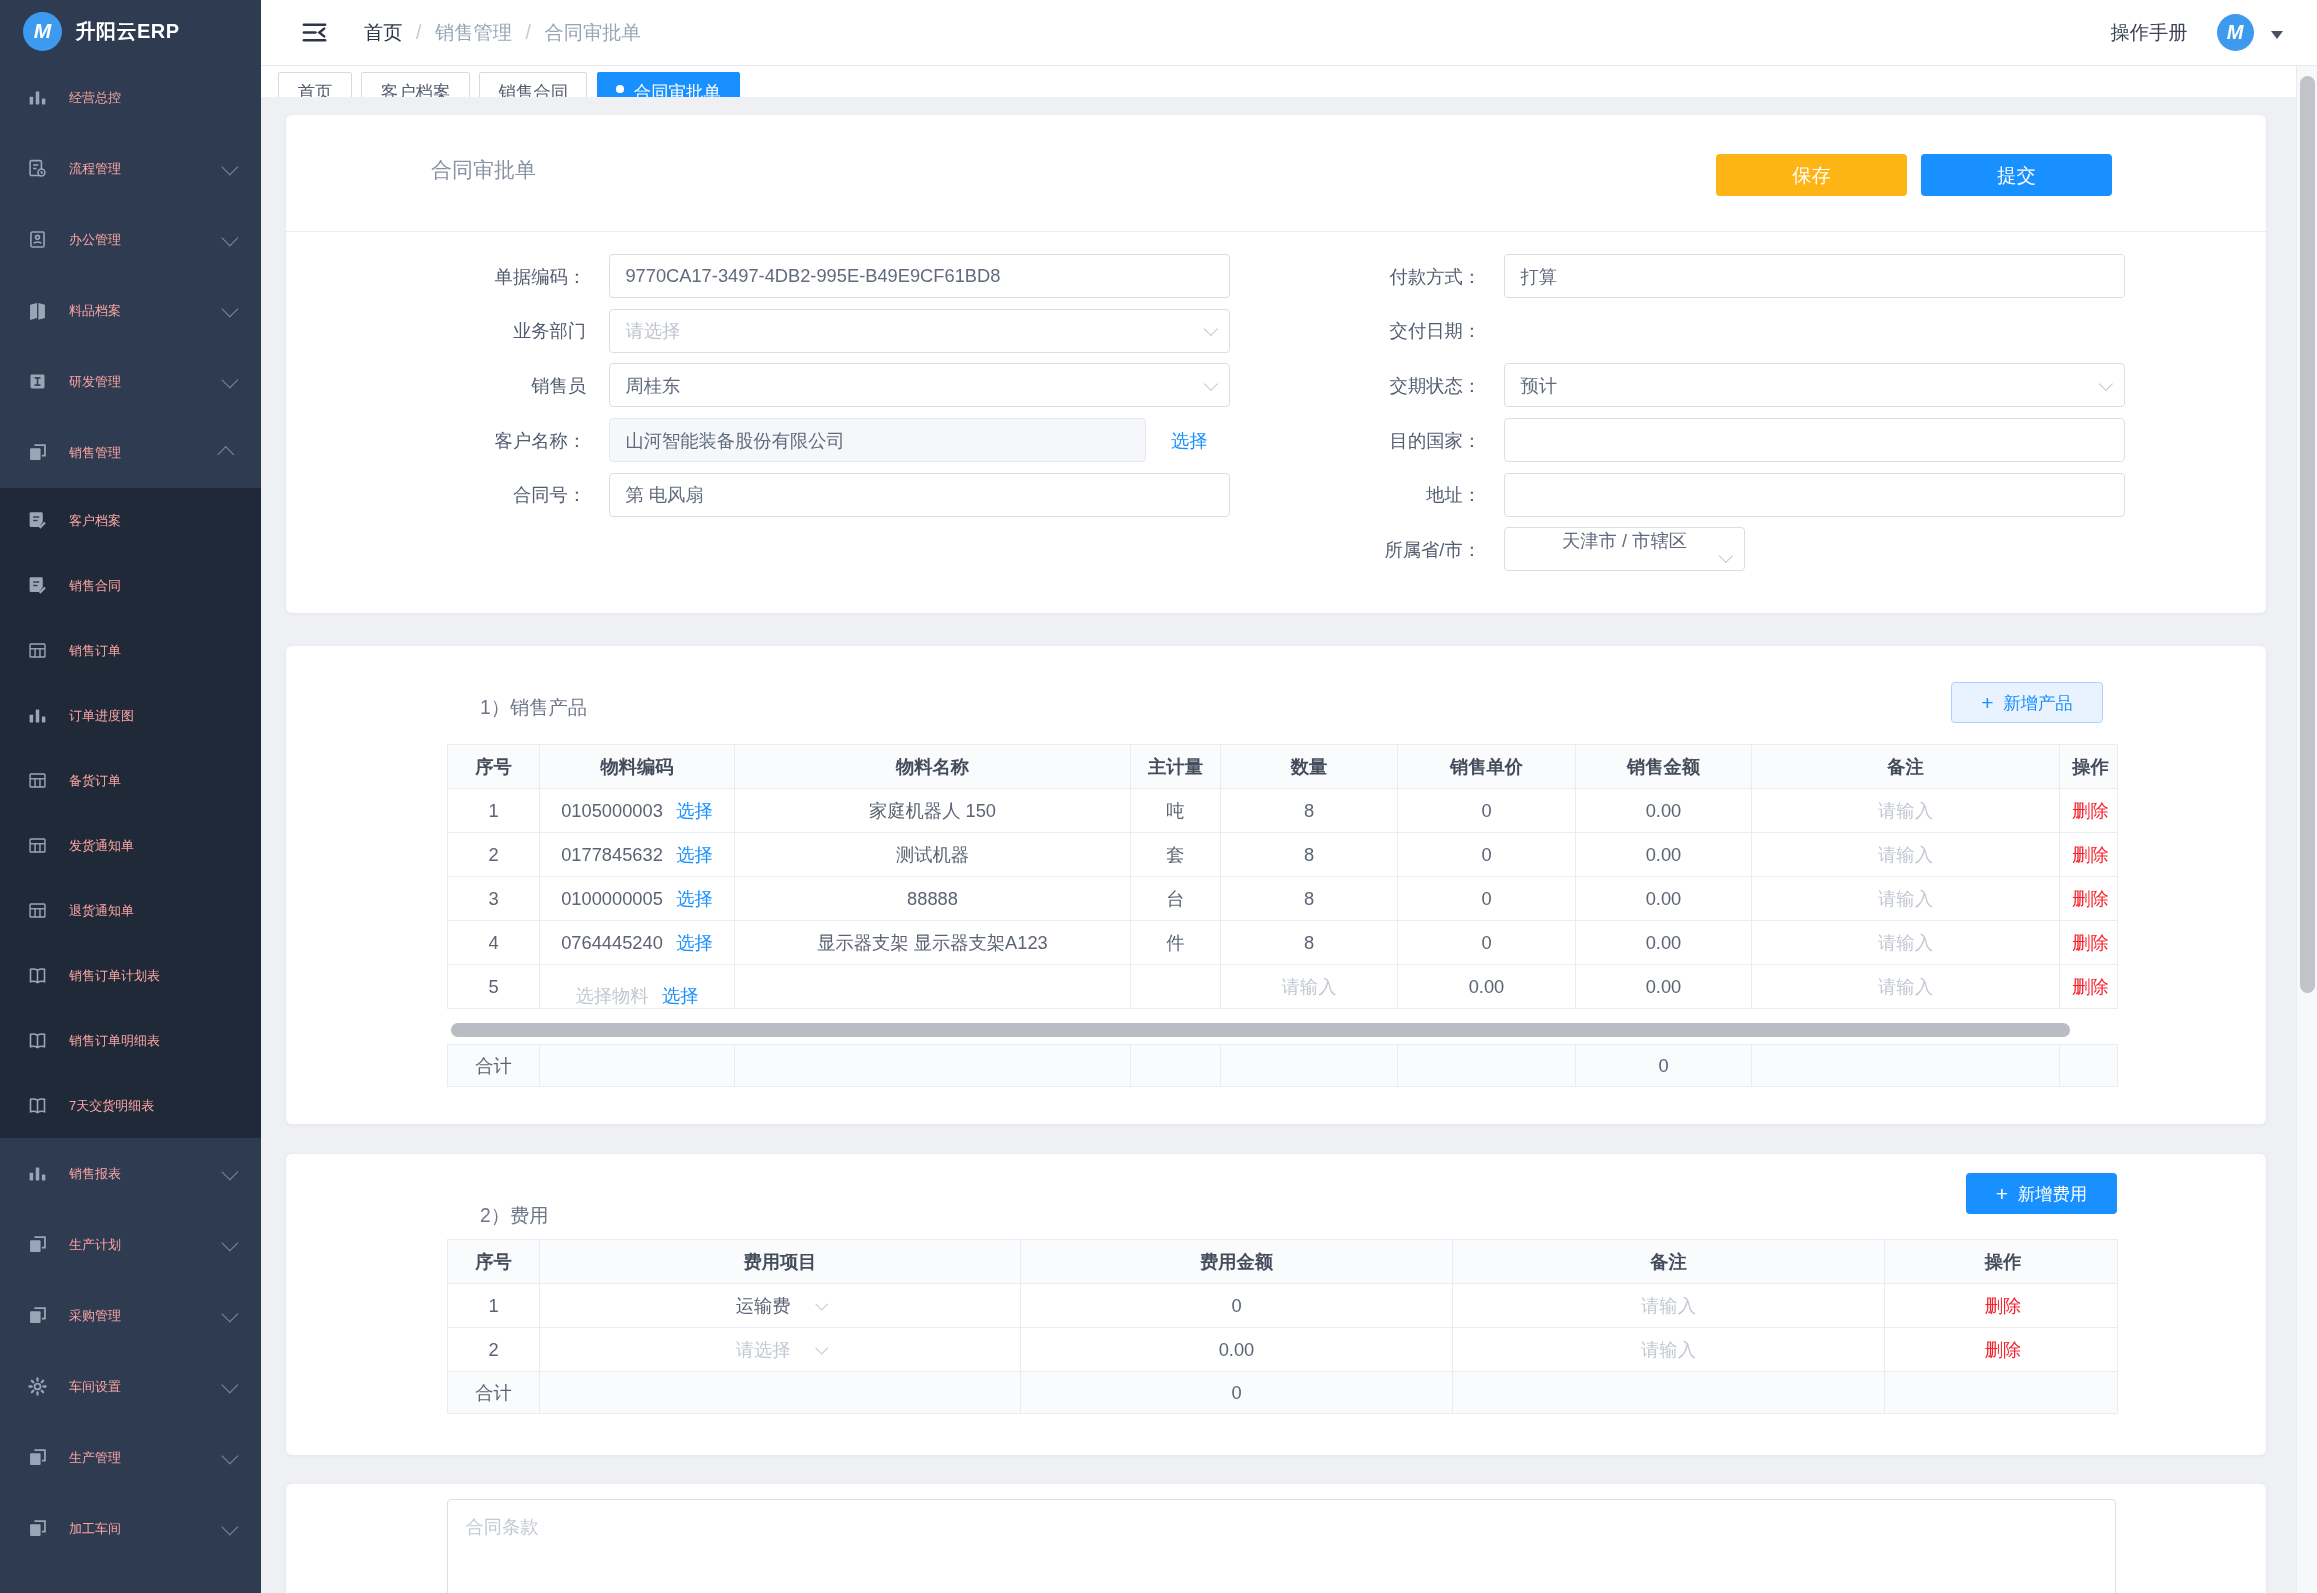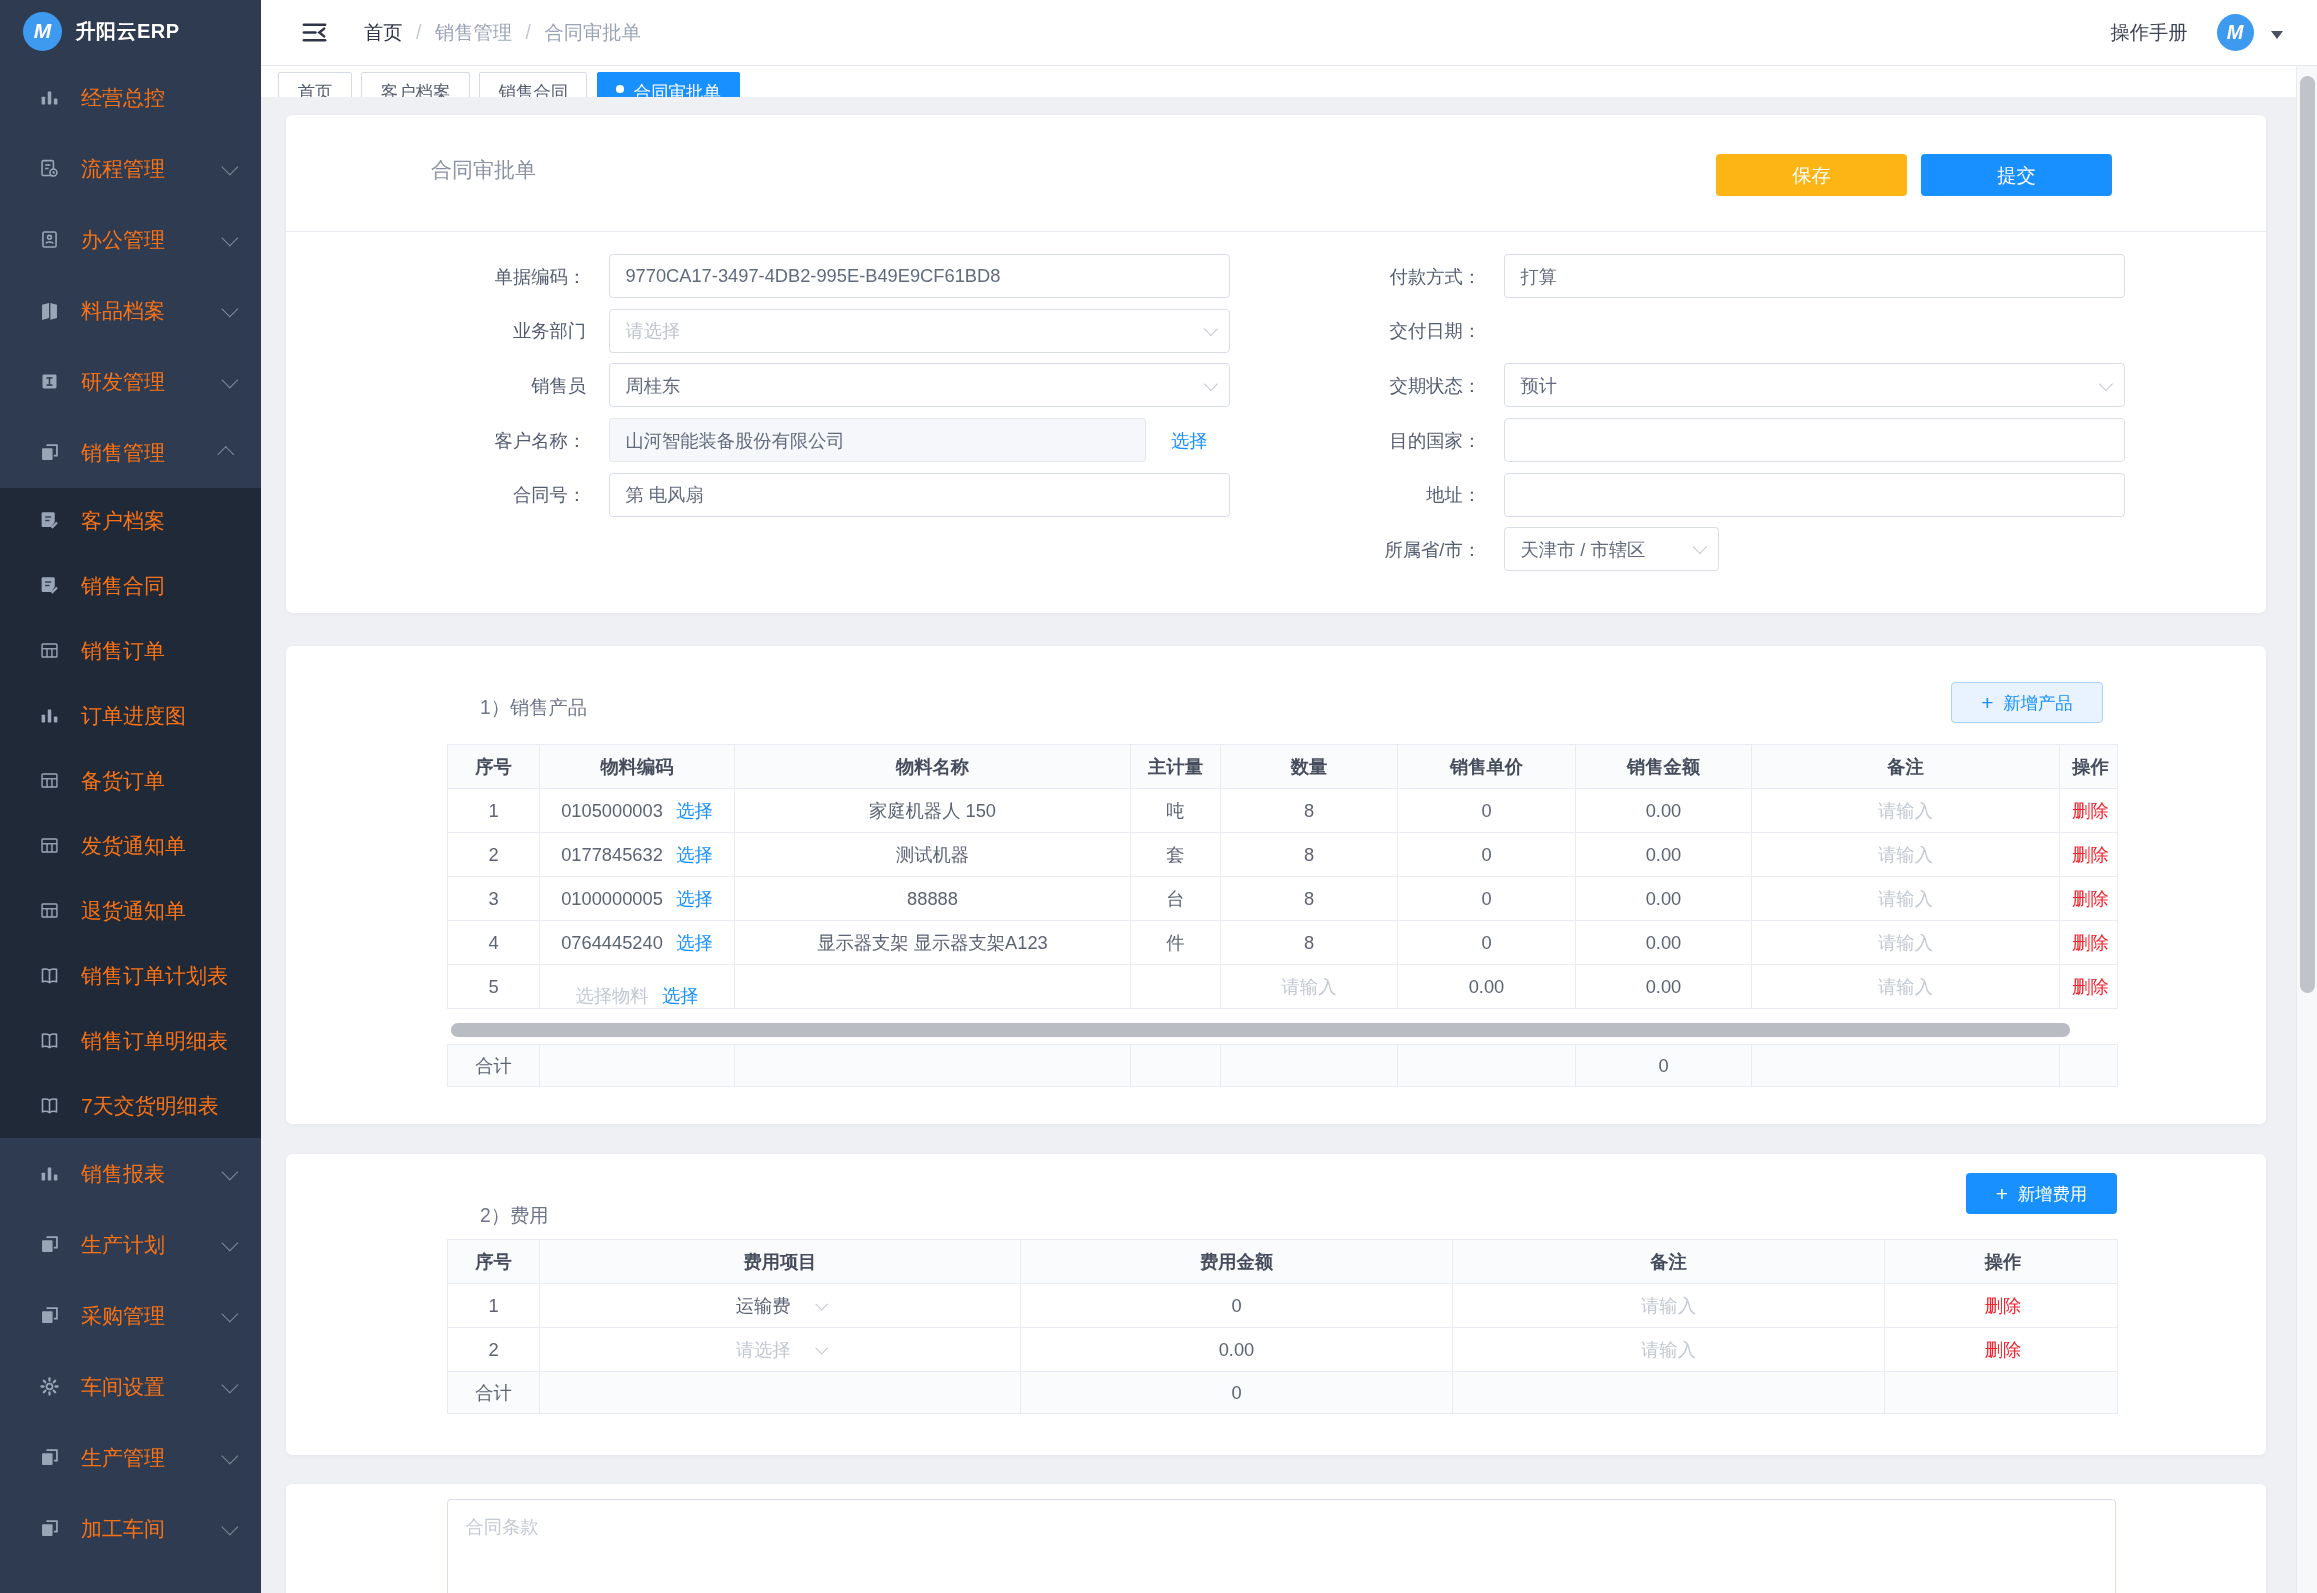--- a/index.html
+++ b/index.html
@@ -10,22 +10,22 @@
     --danger:#f5222d; --tborder:#e9ecf2; --inborder:#d9dde6;
   }
   
   .sidebar{position:absolute;left:0;top:0;width:261px;height:1593px;background:var(--sidebar);
     overflow:hidden;z-index:5;}
   .logo-row{height:62px;display:flex;align-items:center;padding-left:23px;}
   .logo-circle{width:39px;height:39px;border-radius:50%;background:#3d9aef;display:flex;
     align-items:center;justify-content:center;color:#fff;font-weight:bold;font-style:italic;
     font-size:21px;flex:0 0 39px;}
   .logo-text{color:#ffffff;font-size:20px;font-weight:bold;margin-left:13.5px;letter-spacing:0.5px;}
-  .mi{height:71px;display:flex;align-items:center;padding:0 27px 0 38px;color:#f97316;
-    font-size:21px;cursor:pointer;}
+  .mi{height:71px;display:flex;align-items:center;padding:0 27px 0 26px;color:#fca5a5;
+    font-size:13px;cursor:pointer;}
   .mi.sub{height:65px;background:var(--submenu);}
   .mi-icon{width:23px;height:23px;color:#9aa6b8;display:flex;align-items:center;justify-content:center;flex:0 0 23px;}
   .mi-icon svg{width:21px;height:21px;display:block;}
   .mi-label{margin-left:20px;white-space:nowrap;}
   .chev{margin-left:auto;width:11.6px;height:11.6px;border-right:1.9px solid #7e8a9c;border-bottom:1.9px solid #7e8a9c;
     transform:rotate(45deg) translateY(-2.9px);}
   .chev.up{transform:rotate(-135deg) translateY(-2.9px);}
   
   .main{position:absolute;left:261px;top:0;width:2057px;height:1593px;}
   .topbar{height:66px;background:#fff;border-bottom:1px solid #e7e9ef;display:flex;
@@ -62,21 +62,21 @@
   .btn-submit{right:154px;background:var(--accent);}
   .form-divider{position:absolute;left:0;right:0;top:116px;border-top:1px solid #eaedf2;}
   .fcol{position:absolute;top:139px;}
   #form-left{left:0;}
   #form-right{left:895px;}
   .frow{display:flex;align-items:center;height:44px;margin-bottom:10.6px;}
   .flabel{flex:0 0 323px;text-align:right;padding-right:23px;font-size:18.3px;color:#525c70;white-space:nowrap;}
   .ctl{height:44px;width:621px;border:1px solid var(--inborder);border-radius:3.9px;background:#fff;
     display:flex;align-items:center;padding:0 15.4px;font-size:18.3px;color:#626b7d;}
   .ctl.disabled{background:#f5f7fa;border-color:#e4e7ed;}
-  .ctl.narrow{width:215px;}
+  .ctl.narrow{width:241px;flex-direction:column;}
   .ctl.short{width:537px;}
   .ctl .ph{color:#bfc4cd;}
   .ctl .sel-chev{margin-left:auto;width:9.7px;height:9.7px;border-right:1.5px solid #c0c4cc;
     border-bottom:1.5px solid #c0c4cc;transform:rotate(45deg) translateY(-2.9px);}
   .cal-icon{width:19.3px;height:19.3px;color:#a8aeb8;margin-right:11.6px;flex:0 0 19.3px;}
   .link{color:var(--accent);font-size:18.3px;margin-left:25px;cursor:pointer;white-space:nowrap;}
   .sec-title{position:absolute;left:194px;top:48px;font-size:19.3px;color:#6e7689;}
   .add-btn{position:absolute;height:41px;border-radius:3.9px;font-size:17.4px;display:flex;
     align-items:center;justify-content:center;cursor:pointer;}
   .add-btn .plus{font-size:21px;margin-right:9.7px;line-height:1;}

